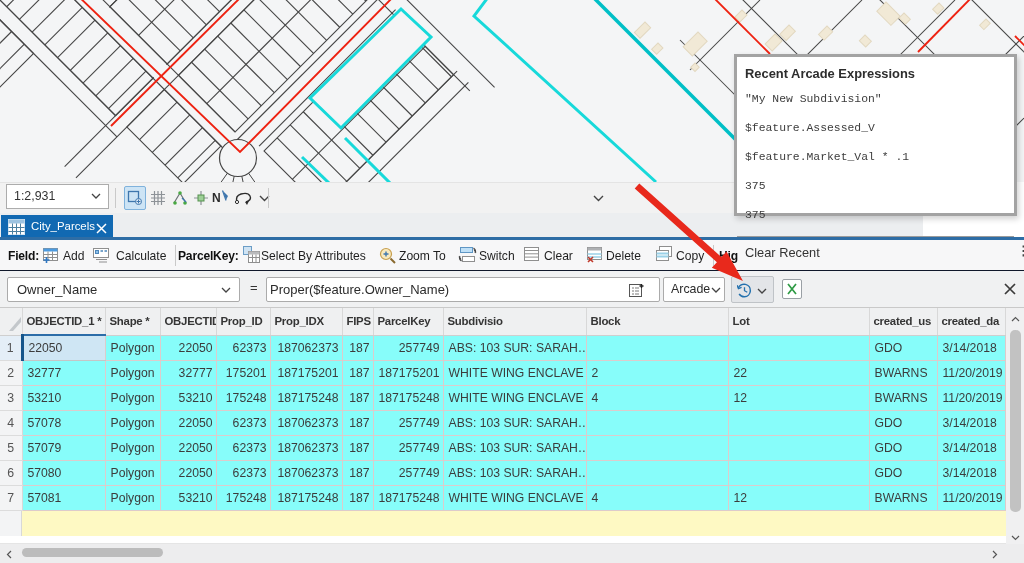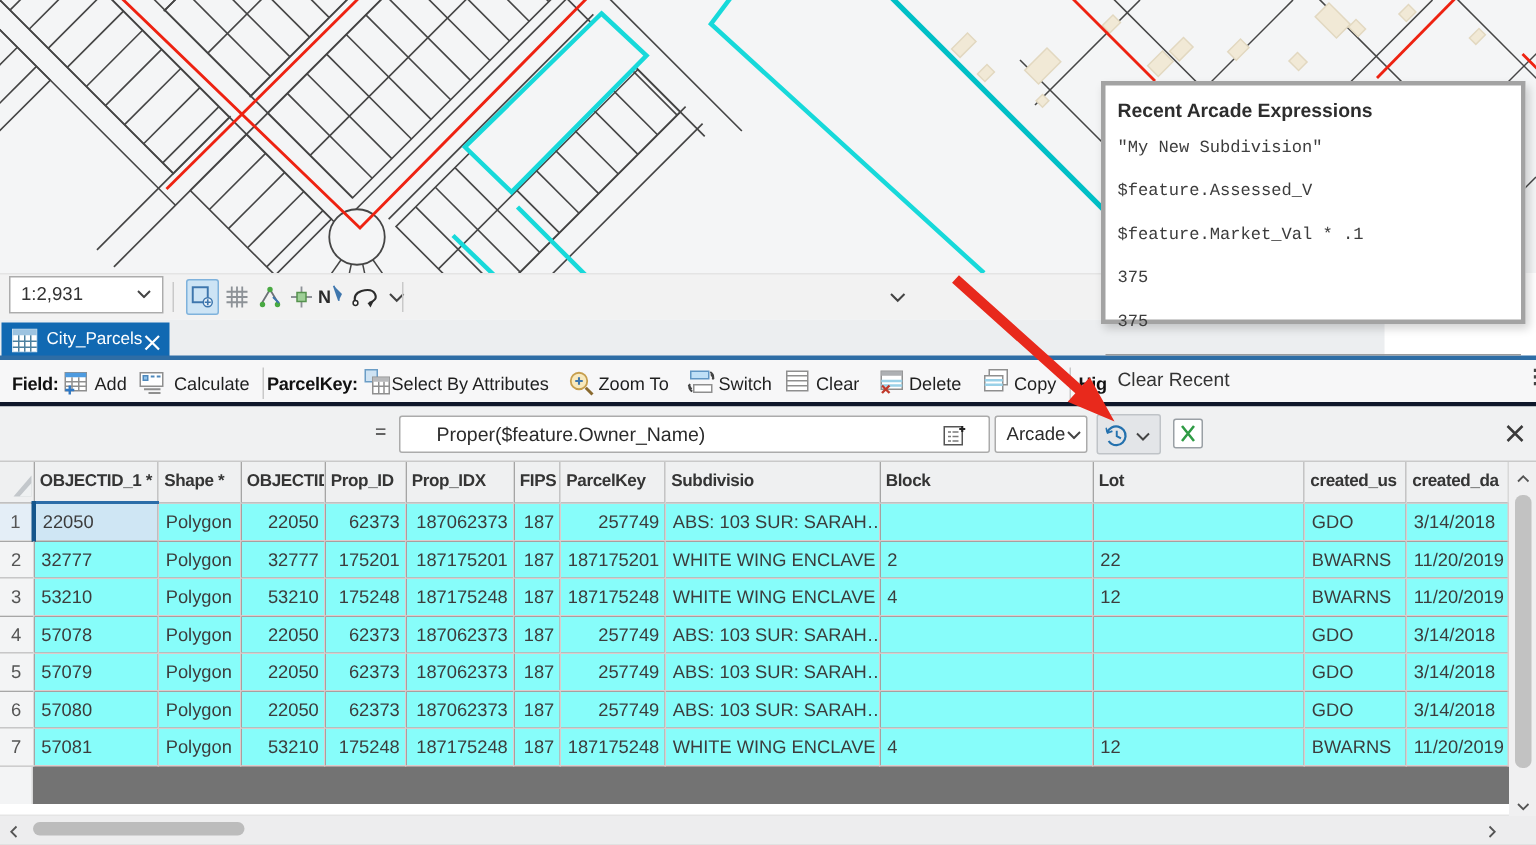--- a/index.html
+++ b/index.html
@@ -7,26 +7,26 @@
 .abs{position:absolute}
 #map{left:0;top:0;width:1024px;height:182px}
 #status{left:0;top:182px;width:932px;height:31px;background:#f2f2f2;border-top:1px solid #e4e4e4}
 #scale{left:6px;top:1px;width:103px;height:25px;background:#fff;border:1px solid #acacac;font-size:12.4px;color:#333;line-height:23px;padding-left:7px}
 #scale svg{position:absolute;right:7px;top:8px}
 .vsep{width:1px;background:#c9c9c9}
 #coords{left:380px;top:7px;width:195px;font-size:12.4px;color:#3c3c3c;text-align:right}
 #tabbar{left:0;top:213px;width:923px;height:27px;background:#eceef0}
 #tab{left:1px;top:2px;width:112px;height:25px;background:#1169b2;color:#fff;font-size:11.4px}
 #tabrule{left:0;top:237px;width:1024px;height:3px;background:#2e6da5}
-#toolbar{left:0;top:240px;width:1024px;height:31px;background:#f7f7f8;border-bottom:3px solid #0f172a;font-size:12.1px;color:#1f1f1f}
+#toolbar{left:0;top:240px;width:1024px;height:31px;background:#f7f7f8;border-bottom:1px solid #0f172a;font-size:12.1px;color:#1f1f1f}
 .tbi{position:absolute;top:7px;height:17px;display:flex;align-items:center;white-space:nowrap}
 .tlab{font-weight:bold;color:#111;letter-spacing:-0.2px}
 #exprbar{left:0;top:271px;width:1024px;height:37px;background:#f0f1f2;border-bottom:1px solid #c9c9c9}
 .ctl{position:absolute;background:#fff;border:1px solid #ababab;border-radius:2px;font-size:13px;color:#2b2b2b}
-#tablewrap{left:0;top:308px;width:1024px;height:255px;background:#737373}
+#tablewrap{left:0;top:308px;width:1024px;height:255px;background:#fef9c3}
 #grid{border-collapse:collapse;table-layout:fixed;width:1006px;font-size:12.2px;color:#3c3c3c}
 #grid th,#grid td{overflow:hidden;white-space:nowrap;padding:0 3px 0 5px;height:25px;border-right:1px solid #ddcbcb;border-bottom:1px solid #ddcbcb}
 #grid tr.hd th{height:27px;background:#eff0f1;font-weight:bold;font-size:11.4px;color:#353535;letter-spacing:-0.25px;text-align:left;border-right:1px solid #d8d8d8;border-bottom:1px solid #cfcfcf;padding:0 0 0 4px}
 #grid th.corner{background:#f3f4f5;padding:0}
 #grid th.hc1{border-bottom:2px solid #2c6da8}
 #grid td.rn{background:#f3f4f5;color:#555;text-align:center;font-size:12.3px;border-right:1px solid #d8d8d8;border-bottom:1px solid #dcdcdc;padding:0}
 #grid td.rn1{background:#e4eef7}
 #grid td.sel{background:#87fdfa}
 #grid td.cur{background:#cfe6f4;border-left:3px solid #15568c;border-top:2px solid #2c6da8;border-bottom:1px solid #c5c5c5}
 #grid td.ra{text-align:right}
@@ -296,22 +296,27 @@
       <rect x="4.5" y="1.5" width="12" height="10" fill="#fff" stroke="#8f8f8f"></rect>
       <rect x="1.5" y="5.5" width="12" height="10" fill="#fff" stroke="#8f8f8f"></rect>
       <path d="M1.5 8.5h12M1.5 11.5h12" stroke="#9ad1e8" stroke-width="1.8"></path>
     </svg>
     <span class="tbi" style="left:676px">Copy</span>
     <div class="abs vsep" style="left:713px;top:5px;height:21px"></div>
     <span class="tbi tlab" style="left:719px">Hig</span>
   </div>
 
 <div class="abs" id="exprbar">
+  <div class="ctl" style="left:7px;top:6px;width:233px;height:25px;line-height:23px;padding-left:9px">Owner_Name
+    <svg class="abs" style="right:8px;top:9px" width="10" height="6">
+        <path d="M1 1 L5 5 L9 1" stroke="#444" stroke-width="1.3" fill="none"></path>
+      </svg>
+  </div>
   <div class="abs" style="left:250px;top:9px;font-size:13px;color:#333">=</div>
-  <div class="ctl" style="left:266px;top:6px;width:394px;height:25px;line-height:23px;padding-left:24px">Proper($feature.Owner_Name)
+  <div class="ctl" style="left:266px;top:6px;width:394px;height:25px;line-height:23px;padding-left:3px">Proper($feature.Owner_Name)
     <svg class="abs" style="right:14px;top:4px" width="17" height="17" viewBox="0 0 17 17">
         <rect x="1.5" y="2.5" width="12" height="12" fill="#fff" stroke="#555"></rect>
         <path d="M4 6h2M4 9h2M4 12h2M7 6h4M7 9h4M7 12h4" stroke="#7a7a7a" stroke-width="1"></path>
         <path d="M13.5 2 v4 M11.5 4 h4" stroke="#222" stroke-width="1.4"></path>
       </svg>
   </div>
   <div class="ctl" style="left:663px;top:6px;width:62px;height:25px;line-height:23px;padding-left:7px;font-size:12.4px">Arcade
     <svg class="abs" style="right:3px;top:9px" width="10" height="6">
         <path d="M1 1 L5 5 L9 1" stroke="#444" stroke-width="1.3" fill="none"></path>
       </svg>

